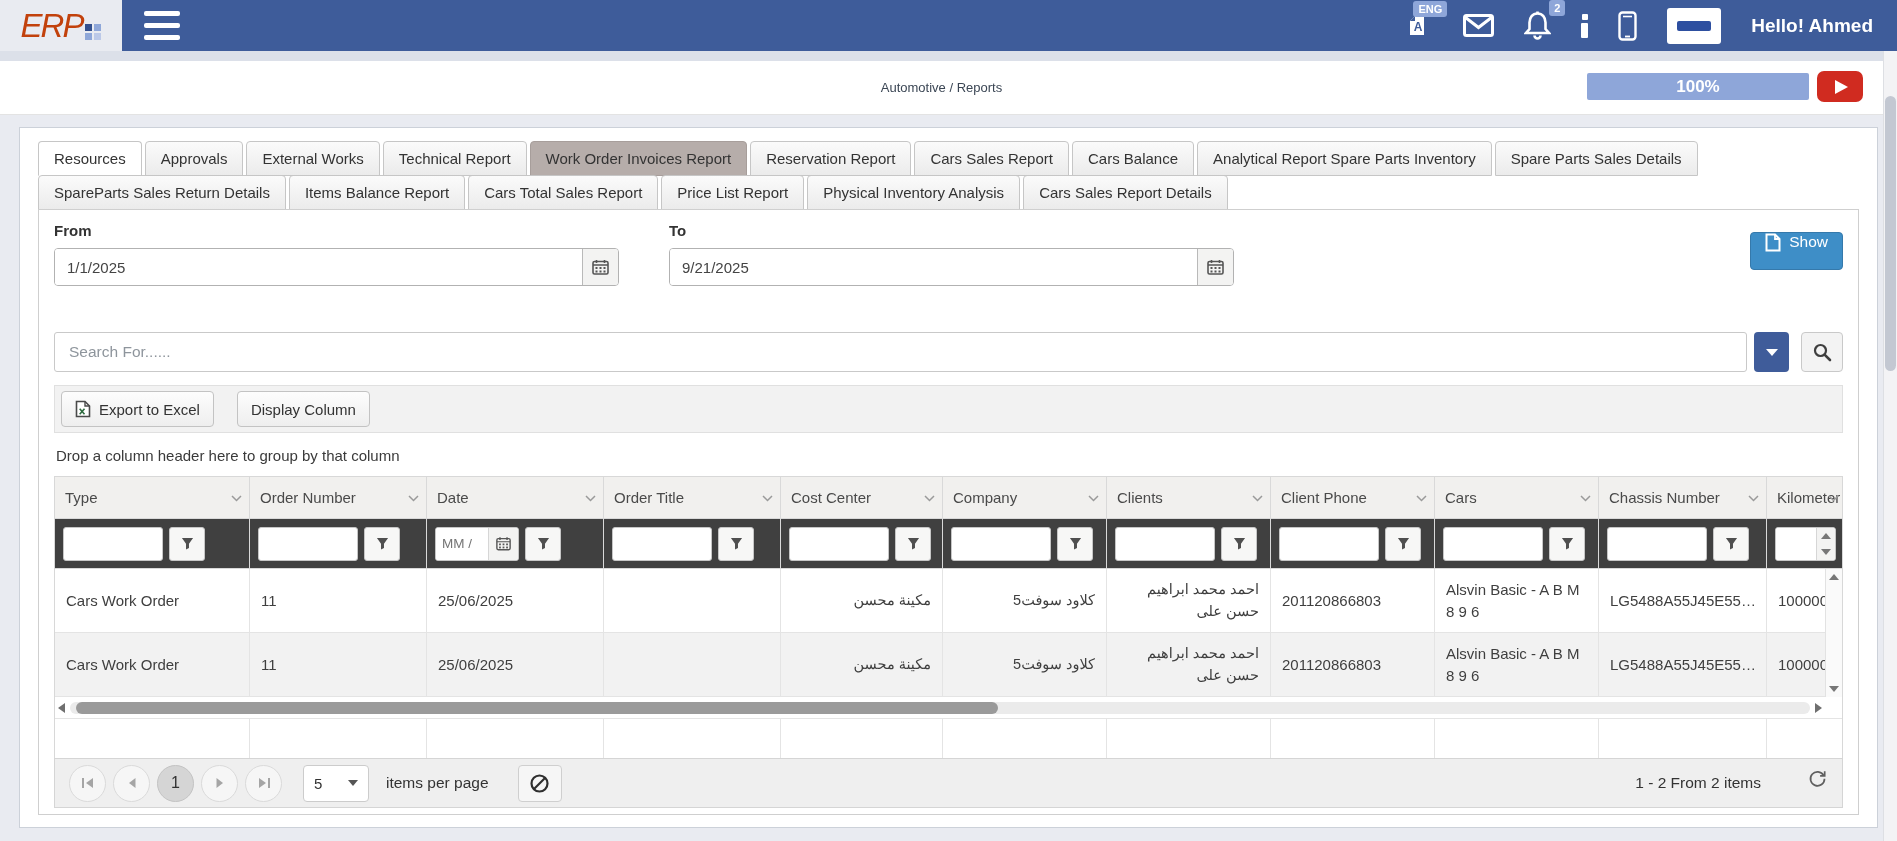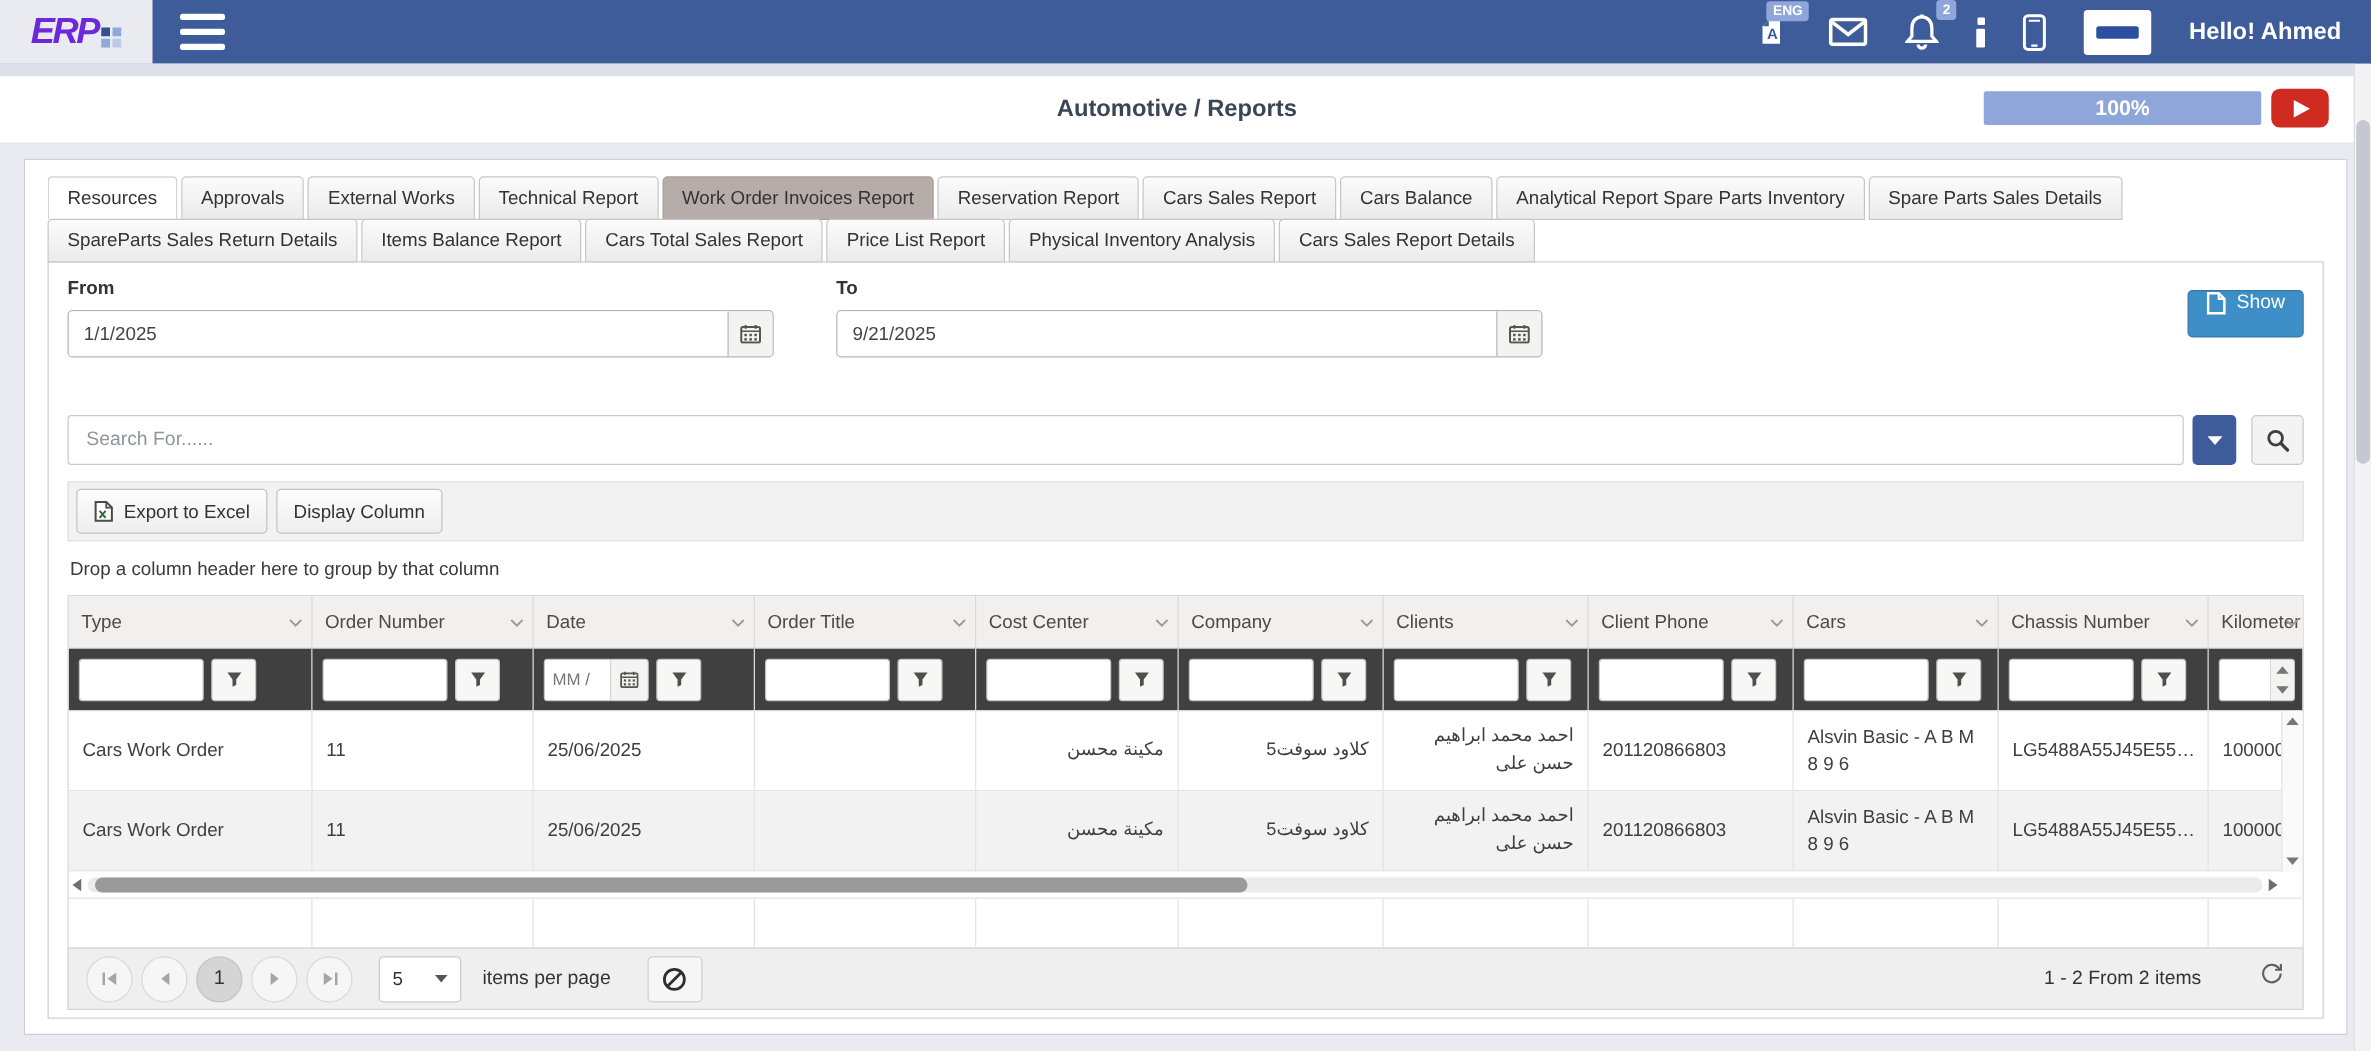--- a/index.html
+++ b/index.html
@@ -5,40 +5,40 @@
 *{margin:0;padding:0;box-sizing:border-box}
 html,body{background:#e9ebf1}
 body{font-family:"Liberation Sans",sans-serif;color:#3c3c3c}
 button,input{font-family:inherit}
 .page{position:relative;width:1897px;height:841px;background:#e9ebf1;overflow:hidden}
 
 
 .topbar{position:absolute;top:0;left:0;right:0;height:51px;background:#3e5c9a;display:flex;align-items:center}
 .logo-area{width:122px;height:51px;background:#e9ebf1;display:flex;align-items:center;justify-content:center;cursor:pointer}
 .erp-logo{display:flex;align-items:flex-end;gap:3px}
-.erp-text{font-size:29px;font-weight:bold;font-style:italic;color:#6d28d9;letter-spacing:-2px;line-height:1}
+.erp-text{font-size:33px;font-weight:normal;font-style:italic;color:#c2410c;letter-spacing:-2px;line-height:1}
 .pix{display:grid;grid-template-columns:7px 7px;grid-auto-rows:7px;gap:2px;margin-bottom:2px}
 .pix i{display:block;background:#8fa7d9}
 .pix i:nth-child(1){background:#33508f}
 .pix i:nth-child(4){background:#bcc9e8}
 .hamburger{margin-left:22px;display:flex;flex-direction:column;gap:7px;cursor:pointer}
 .hamburger span{width:36px;height:5px;background:#fff;border-radius:2px}
 .top-icons{margin-left:auto;display:flex;align-items:center;gap:30px;padding-right:24px}
 .tb-ic{position:relative;display:flex;align-items:center;justify-content:center;cursor:pointer}
 .badge{position:absolute;top:-11px;right:-14px;background:#8ea6d9;color:#fff;font-size:11px;font-weight:bold;padding:1px 5px;border-radius:3px;line-height:14px}
 .info-i{display:flex;flex-direction:column;align-items:center}
 .info-dot{width:6px;height:6px;background:#fff;border-radius:1px;margin-bottom:3px}
 .info-bar{width:7px;height:15px;background:#fff;border-radius:1px}
 .logo-box{width:54px;height:36px;background:#fff;border-radius:3px;display:flex;align-items:center;justify-content:center}
 .logo-pill{width:34px;height:10px;background:#2d4fa0;border-radius:2px}
 .greeting{color:#fff;font-size:19px;font-weight:bold;cursor:pointer}
 
 
 .titlebar{position:absolute;top:51px;left:0;right:14px;height:64px;background:#fff;border-top:10px solid #dce0e9;border-bottom:1px solid #e3e3e3;display:flex;align-items:center;justify-content:center}
-.page-title{font-size:19px;font-weight:bold;color:#3b4654}
+.page-title{font-size:13px;font-weight:normal;color:#3b4654}
 .progress{position:absolute;right:74px;top:12px;width:222px;height:27px;background:#8ea6d9;border-radius:2px;display:flex;align-items:center;justify-content:center;color:#fff;font-weight:bold;font-size:17px}
 .play-btn{position:absolute;right:20px;top:10px;width:46px;height:31px;background:#d02b20;border:none;border-radius:7px;display:flex;align-items:center;justify-content:center;cursor:pointer}
 .play-tri{width:0;height:0;border-left:13px solid #fff;border-top:7px solid transparent;border-bottom:7px solid transparent;margin-left:3px}
 
 
 .panel{position:absolute;top:127px;left:19px;width:1859px;bottom:13px;background:#fff;border:1px solid #ccd1d9;overflow:hidden}
 .tabs{padding:13px 18px 0}
 .tabs-row{display:flex}
 .tab{padding:8px 15px;font-size:15px;color:#333;background:linear-gradient(#fbfbfb,#ebebeb);border:1px solid #c6c6c6;border-radius:4px 4px 0 0;margin-right:3px;cursor:pointer;white-space:nowrap}
 .tab.light{background:#fff;border-bottom-color:#fff}
@@ -57,21 +57,21 @@
 
 
 .searchrow{margin-top:46px;display:flex;align-items:center}
 .search-input{flex:1;height:40px;border:1px solid #c9c9c9;border-radius:3px;padding:0 14px;font-size:15.5px;color:#444;outline:none}
 .search-input::placeholder{color:#8e959c}
 .dd-btn{width:35px;height:40px;background:#3f5c9a;border:none;border-radius:4px;margin-left:7px;display:flex;align-items:center;justify-content:center;cursor:pointer}
 .dd-caret{width:0;height:0;border-top:7px solid #fff;border-left:6px solid transparent;border-right:6px solid transparent}
 .search-btn{width:42px;height:40px;background:#f3f3f3;border:1px solid #c9c9c9;border-radius:4px;margin-left:12px;display:flex;align-items:center;justify-content:center;cursor:pointer}
 
 
-.toolbar{margin-top:13px;background:#f2f2f2;border:1px solid #e0e0e0;padding:5px 6px;display:flex;gap:7px}
+.toolbar{margin-top:13px;background:#f2f2f2;border:1px solid #e0e0e0;padding:5px 6px;display:flex;gap:23px}
 .tool-btn{display:flex;align-items:center;gap:8px;background:linear-gradient(#fdfdfd,#eee);border:1px solid #c3c3c3;border-radius:4px;padding:0 13px;height:36px;font-size:15px;color:#333;cursor:pointer}
 .groupbar{padding:14px 2px 12px;font-size:15px;color:#3a3a3a}
 
 
 .grid{border:1px solid #d8d8d8;overflow:hidden}
 .g-header{display:flex;background:#f1f0ee;border-bottom:1px solid #d9d9d9;height:42px;overflow:hidden}
 .g-hcell{position:relative;display:flex;align-items:center;padding:0 10px;font-size:15px;color:#4a4a4a;border-right:1px solid #d9d9d9;flex:none;overflow:hidden;cursor:pointer;white-space:nowrap}
 .g-hcell .chev{position:absolute;right:7px;top:18px}
 .g-filter{display:flex;background:#404040;border-bottom:1px solid #d9d9d9;height:50px;overflow:hidden}
 .g-fcell{display:flex;align-items:center;padding:0 8px;border-right:1px solid #d9d9d9;flex:none;overflow:hidden}

